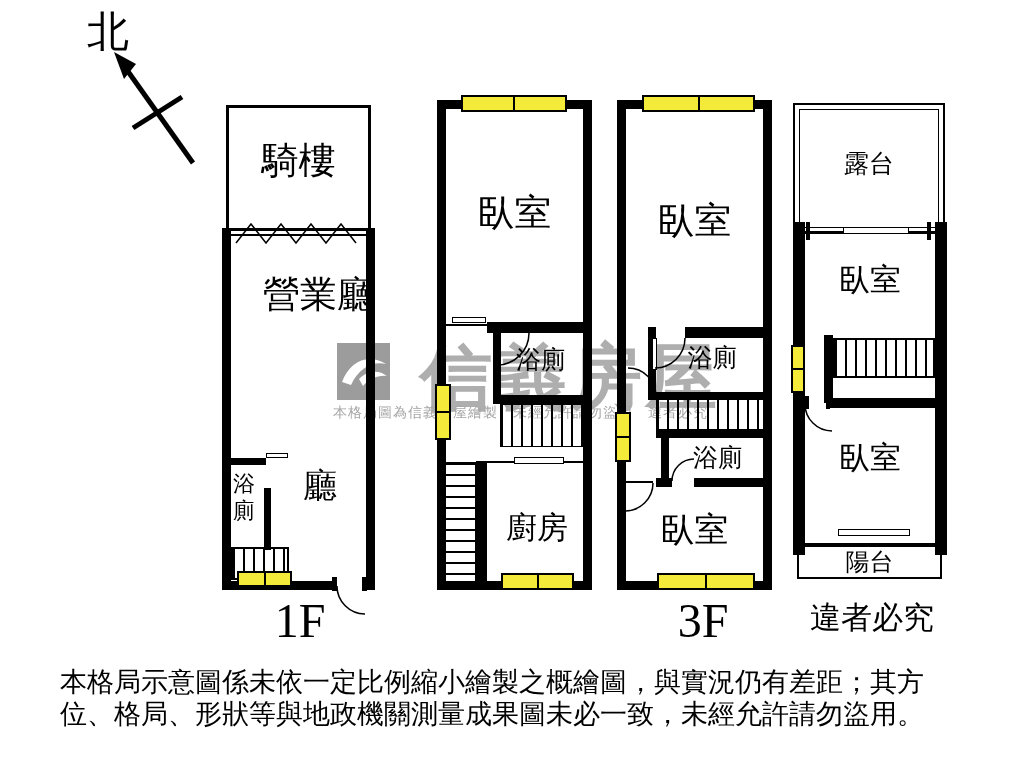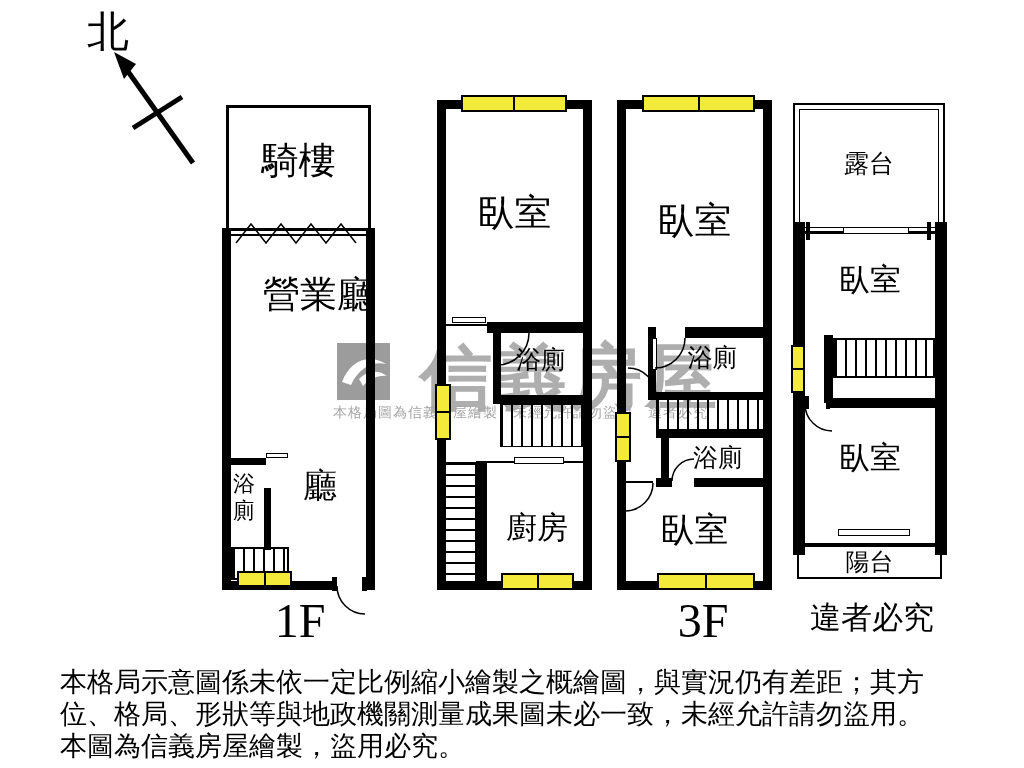--- a/index.html
+++ b/index.html
@@ -169,21 +169,20 @@
   <div class="ol" style="left:838px;top:529px;width:72px;height:7px;"></div>
   <div class="tl" style="left:805px;top:543px;width:130px;height:2px;"></div>
   <div class="box" style="left:797px;top:545px;width:145px;height:34px;border-width:2px;"></div>
   <div class="lbl" style="left:797px;top:549px;width:145px;font-size:24px;">陽台</div>
 
   <div class="lbl" style="left:792px;top:600px;width:160px;font-size:31px;">違者必究</div>
 
   <div id="disclaimer">
     <div>本格局示意圖係未依一定比例縮小繪製之概繪圖，與實況仍有差距；其方</div>
     <div>位、格局、形狀等與地政機關測量成果圖未必一致，未經允許請勿盜用。</div>
-    <div>本圖為信義房屋繪製，盜用必究。</div>
   </div>
 
   <svg id="overlay" width="1024" height="768" viewBox="0 0 1024 768">
 
     <g>
       <line x1="193" y1="163" x2="122" y2="63" stroke="#000" stroke-width="5"></line>
       <polygon points="114,52 136,64 124,79" fill="#000"></polygon>
       <line x1="133" y1="128" x2="182" y2="97" stroke="#000" stroke-width="5"></line>
     </g>
 

